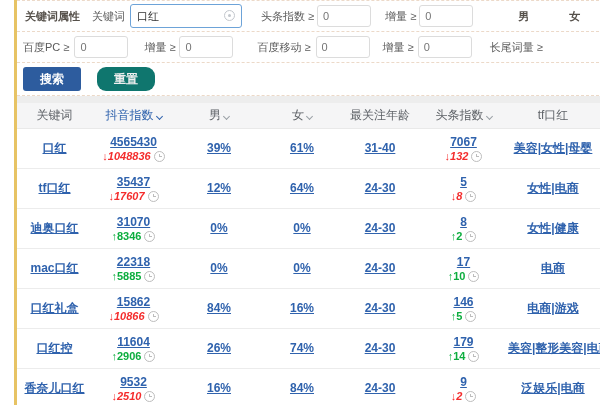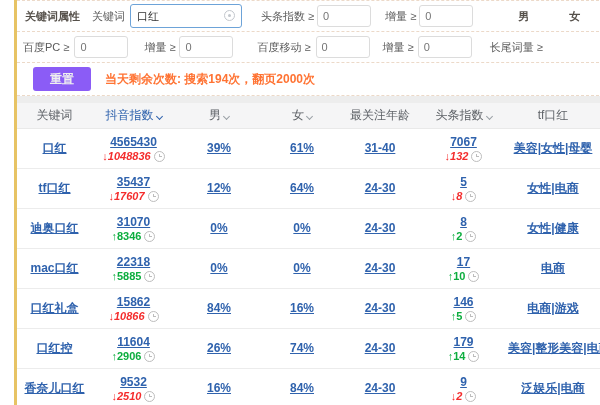--- a/index.html
+++ b/index.html
@@ -61,21 +61,21 @@
   .actions-row {
     display: flex; align-items: center; height: 33px;
     border-bottom: 1px dashed #ecd9c8;
   }
   .btn {
     height: 24px; width: 58px; border: none; border-radius: 3px;
     font-size: 12px; font-weight: bold; cursor: pointer;
     font-family: "Liberation Sans", sans-serif;
   }
   .btn-search { background: #2d5c9e; color: #fff; margin-left: 6px; }
-  .btn-reset { background: #8b5cf6; color: #efefef; margin-left: 16px; }
+  .btn-reset { background: #0f766e; color: #efefef; margin-left: 16px; border-radius: 9px; }
   .quota { margin-left: 14px; font-size: 12px; font-weight: bold; color: #ff7333; }
 
   .gap { height: 7px; background: #ededed; }
 
   
   table { border-collapse: collapse; table-layout: fixed; width: 660px; background: #fff; }
   thead th {
     height: 25px; background: #f5f5f6; color: #5f6368; font-size: 12px;
     font-weight: normal; text-align: center; border-bottom: 1px solid #e9e9e9;
     white-space: nowrap; overflow: hidden;
@@ -146,22 +146,22 @@
       <input class="finput num-in ml4" placeholder="0" style="">
       <span class="fsub ml24">百度移动 ≥</span>
       <input class="finput num-in ml5" placeholder="0" style="">
       <span class="fsub ml13">增量 ≥</span>
       <input class="finput num-in ml4" placeholder="0" style="">
       <span class="fsub ml18">长尾词量 ≥</span>
 
     </div>
 
     <div class="actions-row">
+      <button class="btn btn-search">搜索</button>
       <button class="btn btn-reset">重置</button>
-      <span class="quota">当天剩余次数: 搜索194次，翻页2000次</span>
     </div>
   </div>
 
   <div class="gap"></div>
 
   <table>
     <colgroup>
       <col style="width:75px">
         <col style="width:83px">
         <col style="width:88px">

